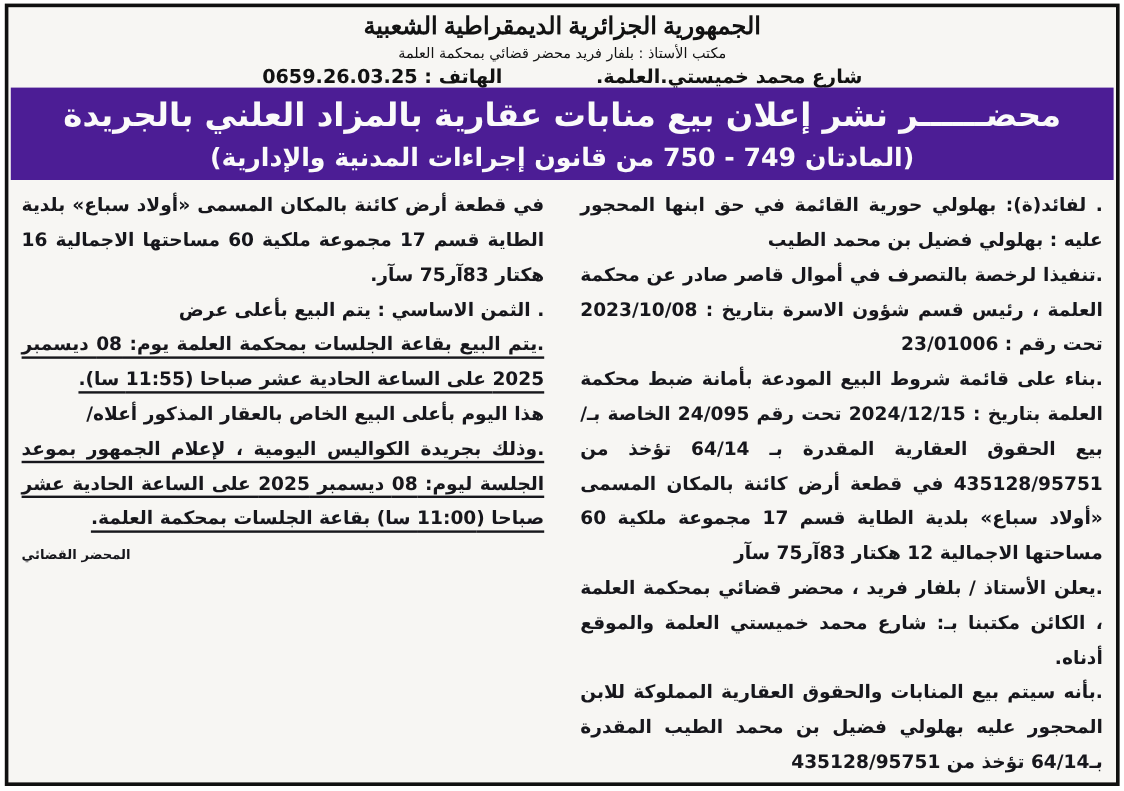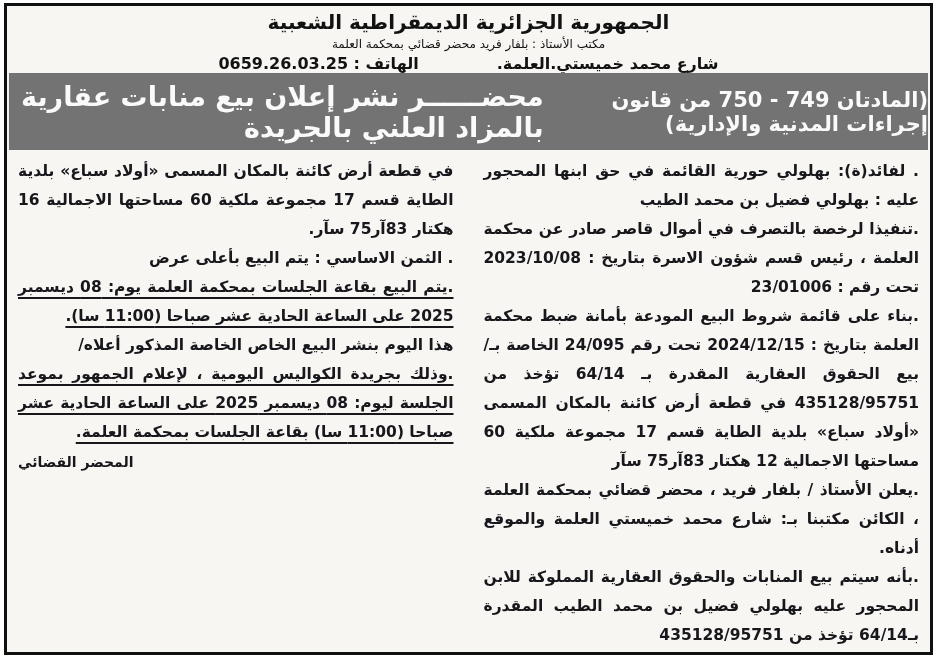--- a/index.html
+++ b/index.html
@@ -17,32 +17,32 @@
     display:flex; flex-direction:column;
   }
   
   .letterhead {
     height:80px;
     display:flex; flex-direction:column;
     align-items:center; justify-content:center;
     gap:3px; padding-top:3px;
     color:#121212;
   }
-  .lh1 { font-size:20px; font-weight:bold; }
+  .lh1 { font-size:20px; font-weight:bold;font-family:Liberation Serif, serif; }
   .lh2 { font-size:12px; font-weight:normal;text-align:center; }
   .lh3 {
     font-size:16px; font-weight:bold;
     display:flex; direction:rtl; gap:78px; align-items:baseline;
   }
   
   .title-band {
-    background:#737373; color:#fafafa;
+    background:#4c1d95; color:#fafafa;
     margin:0 2px;
     height:92px;
-    display:flex; 
+    display:flex; flex-direction:column;
     align-items:center; justify-content:center; gap:7px;
   }
   .tb1 { font-size:27px; font-weight:bold; letter-spacing:0; direction:rtl; }
   .tb2 { font-size:21px; font-weight:bold; direction:rtl; }
   
   .doc-body {
     flex:1;
     display:flex; direction:rtl;
     padding:7px 11px 2px 11px;
     gap:30px;
@@ -56,21 +56,21 @@
   }
   .col p { margin:0; }
   .col p.underlined {
     text-decoration:underline;
     text-decoration-thickness:1.5px;
     text-underline-offset:5px;
   }
   .signature {
     text-align:left;
     margin-top:1px;
-    font-size:14px; font-weight:bold;
+    font-size:11px; font-weight:bold;
   }
 </style>
 </head>
 <body>
 
 <div class="page">
 
   <div class="letterhead">
     <div class="lh1" dir="rtl">الجمهورية الجزائرية الديمقراطية الشعبية</div>
     <div class="lh2" dir="rtl">مكتب الأستاذ : بلفار فريد  محضر قضائي بمحكمة العلمة</div>
@@ -91,21 +91,21 @@
       <p>. لفائد(ة): بهلولي حورية القائمة في حق ابنها المحجور عليه : بهلولي فضيل بن محمد الطيب</p>
       <p>.تنفيذا لرخصة بالتصرف في أموال قاصر صادر عن محكمة العلمة ، رئيس قسم شؤون الاسرة بتاريخ : 2023/10/08 تحت رقم : 23/01006</p>
       <p>.بناء على قائمة شروط البيع المودعة بأمانة ضبط محكمة العلمة بتاريخ : 2024/12/15 تحت رقم 24/095 الخاصة بـ/بيع الحقوق العقارية المقدرة بـ 64/14 تؤخذ من 435128/95751 في قطعة أرض كائنة بالمكان المسمى «أولاد سباع» بلدية الطاية قسم 17 مجموعة ملكية 60 مساحتها الاجمالية 12 هكتار 83آر75 سآر</p>
       <p>.يعلن الأستاذ / بلفار فريد ، محضر قضائي بمحكمة العلمة ، الكائن مكتبنا بـ: شارع محمد خميستي العلمة والموقع أدناه.</p>
       <p>.بأنه سيتم بيع المنابات والحقوق العقارية المملوكة للابن المحجور عليه بهلولي فضيل بن محمد الطيب المقدرة بـ64/14 تؤخذ من 435128/95751</p>
     </div>
 
     <div class="col">
       <p>في قطعة أرض كائنة بالمكان المسمى «أولاد سباع» بلدية الطاية قسم 17 مجموعة ملكية 60 مساحتها الاجمالية 16 هكتار 83آر75 سآر.</p>
       <p>. الثمن الاساسي : يتم البيع بأعلى عرض</p>
-      <p class="underlined">.يتم البيع بقاعة الجلسات بمحكمة العلمة يوم: 08 ديسمبر 2025 على الساعة الحادية عشر صباحا (11:00 سا).</p>
-      <p>هذا اليوم بنشر البيع الخاص الخاصة المذكور أعلاه/</p>
+      <p class="underlined">.يتم البيع بقاعة الجلسات بمحكمة العلمة يوم: 08 ديسمبر 2025 على الساعة الحادية عشر صباحا (11:55 سا).</p>
+      <p>هذا اليوم بأعلى البيع الخاص بالعقار المذكور أعلاه/</p>
       <p class="underlined">.وذلك بجريدة الكواليس اليومية ، لإعلام الجمهور بموعد الجلسة ليوم: 08 ديسمبر 2025 على الساعة الحادية عشر صباحا (11:00 سا) بقاعة الجلسات بمحكمة العلمة.</p>
       <div class="signature" dir="rtl">المحضر القضائي</div>
     </div>
 
   </div>
 
 </div>
 
 </body></html>

